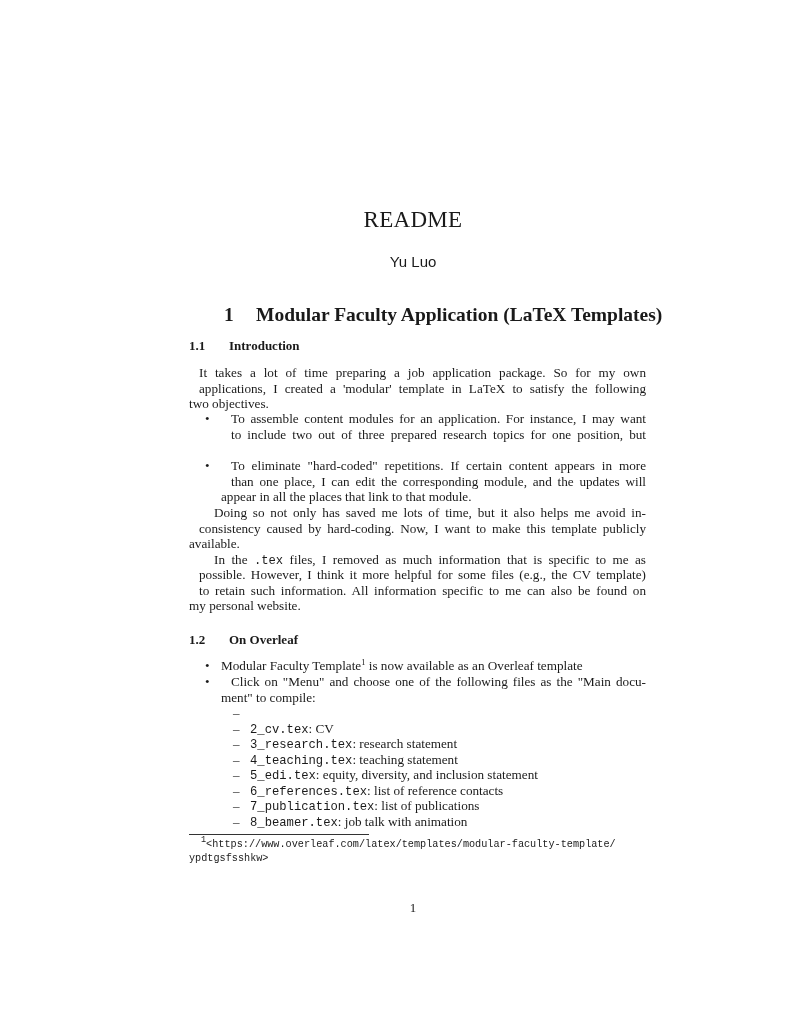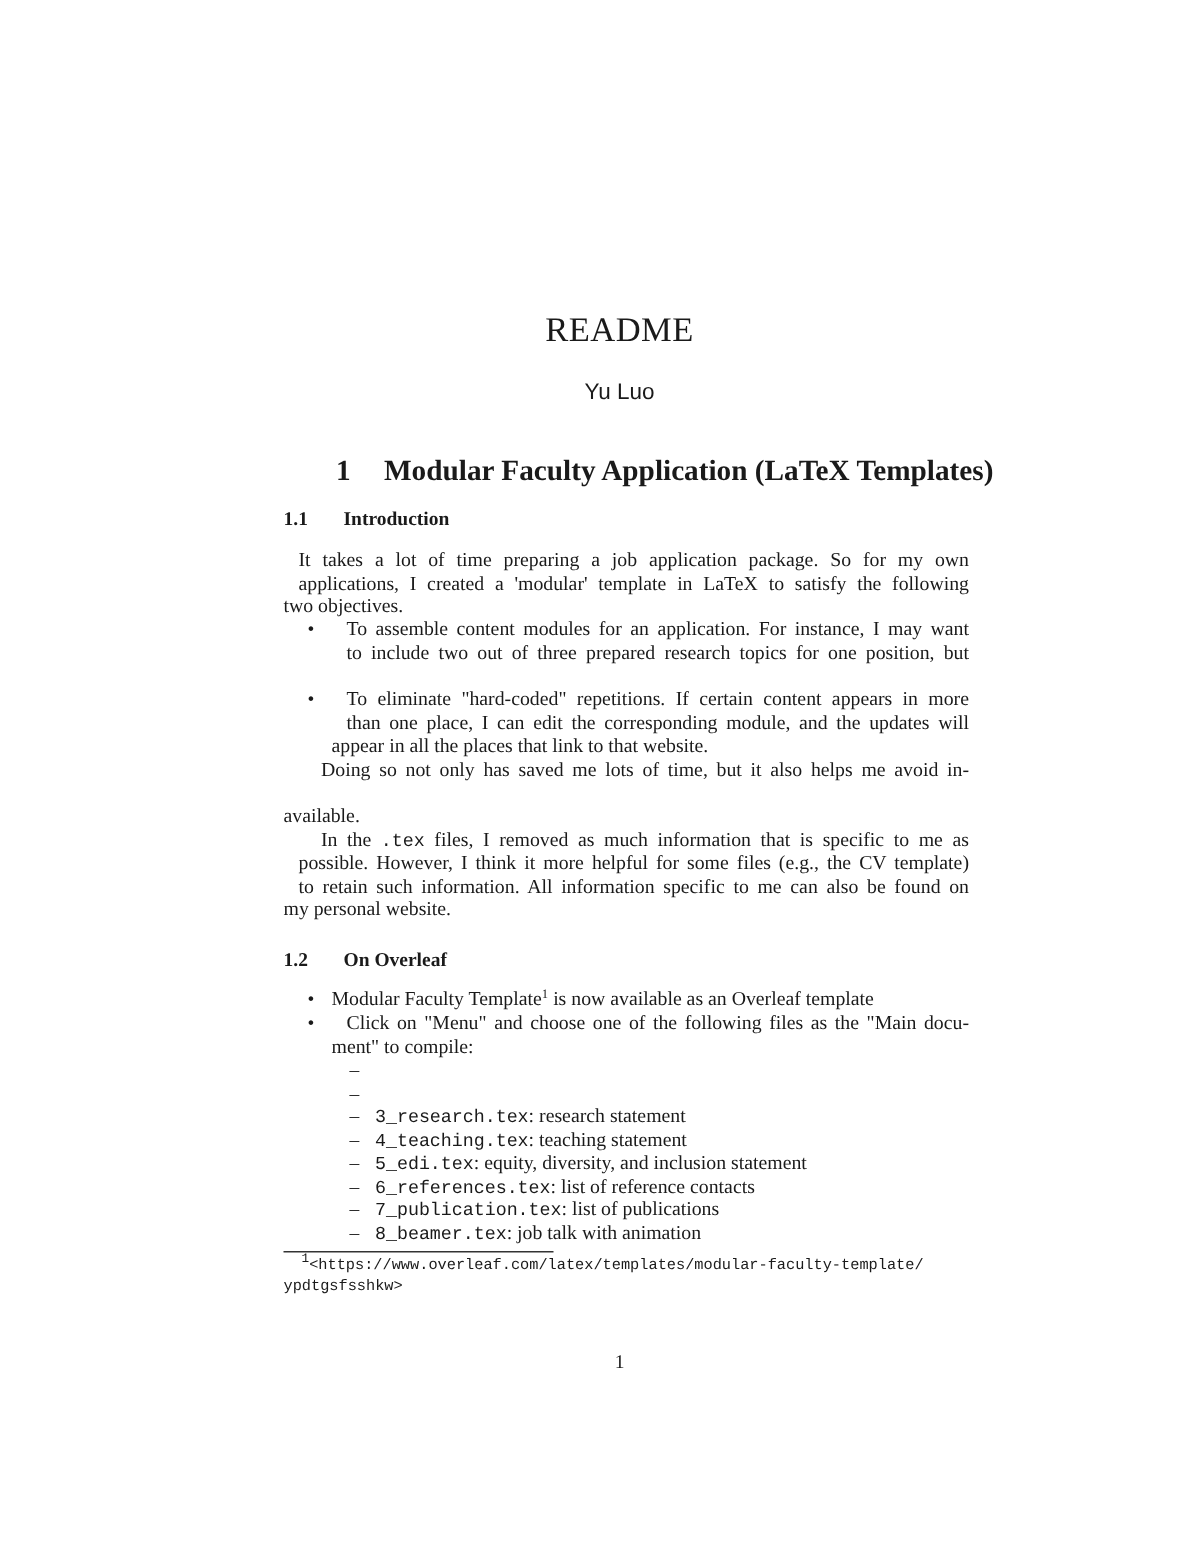--- a/index.html
+++ b/index.html
@@ -46,23 +46,24 @@
   <div class="abs line just" style="top:380.5px;">applications, I created a 'modular' template in LaTeX to satisfy the following</div>
   <div class="abs line" style="top:396px;">two objectives.</div>
 
   <span class="bullet" style="top:411px;">•</span>
   <div class="abs line just" style="left:205px; width:415px; top:411px;">To assemble content modules for an application. For instance, I may want</div>
   <div class="abs line just" style="left:205px; width:415px; top:426.5px;">to include two out of three prepared research topics for one position, but</div>
 
   <span class="bullet" style="top:458px;">•</span>
   <div class="abs line just" style="left:205px; width:415px; top:458px;">To eliminate "hard-coded" repetitions. If certain content appears in more</div>
   <div class="abs line just" style="left:205px; width:415px; top:473.5px;">than one place, I can edit the corresponding module, and the updates will</div>
-  <div class="abs line" style="left:205px; width:415px; top:489px;">appear in all the places that link to that website.</div>
+  <div class="abs line" style="left:205px; width:415px; top:489px;">appear in all the places that link to that module.</div>
 
   <div class="abs line just" style="left:188px; width:432px; top:505px;">Doing so not only has saved me lots of time, but it also helps me avoid in-</div>
+  <div class="abs line just" style="top:520.5px;">consistency caused by hard-coding. Now, I want to make this template publicly</div>
   <div class="abs line" style="top:536px;">available.</div>
 
   <div class="abs line just" style="left:188px; width:432px; top:551.5px;"><span>In the </span><span class="mono">.tex</span><span> files, I removed as much information that is specific to me as</span></div>
   <div class="abs line just" style="top:567px;">possible. However, I think it more helpful for some files (e.g., the CV template)</div>
   <div class="abs line" style="top:598px;">my personal website.</div>
   <div class="abs line just" style="top:582.5px;">to retain such information. All information specific to me can also be found on</div>
 
   <div class="abs h2" style="top:632px;">
     <span class="num">1.2</span><span>On Overleaf</span>
   </div>
@@ -70,20 +71,21 @@
   <span class="bullet" style="top:658px;">•</span>
   <div class="abs line" style="left:205px; top:658px;"><span>Modular Faculty Template</span><sup>1</sup><span> is now available as an Overleaf template</span></div>
 
   <span class="bullet" style="top:674px;">•</span>
   <div class="abs line just" style="left:205px; width:415px; top:674px;">Click on "Menu" and choose one of the following files as the "Main docu-</div>
   <div class="abs line" style="left:205px; top:689.5px;">ment" to compile:</div>
 
   <span class="dash" style="top:705px;">–</span>
 
   <span class="dash" style="top:720.5px;">–</span>
+  <div class="abs line" style="left:234px; top:720.5px;"><span class="mono">2_cv.tex</span><span>: CV</span></div>
 
   <span class="dash" style="top:736px;">–</span>
   <div class="abs line" style="left:234px; top:736px;"><span class="mono">3_research.tex</span><span>: research statement</span></div>
 
   <span class="dash" style="top:751.5px;">–</span>
   <div class="abs line" style="left:234px; top:751.5px;"><span class="mono">4_teaching.tex</span><span>: teaching statement</span></div>
 
   <span class="dash" style="top:767px;">–</span>
   <div class="abs line" style="left:234px; top:767px;"><span class="mono">5_edi.tex</span><span>: equity, diversity, and inclusion statement</span></div>
 

